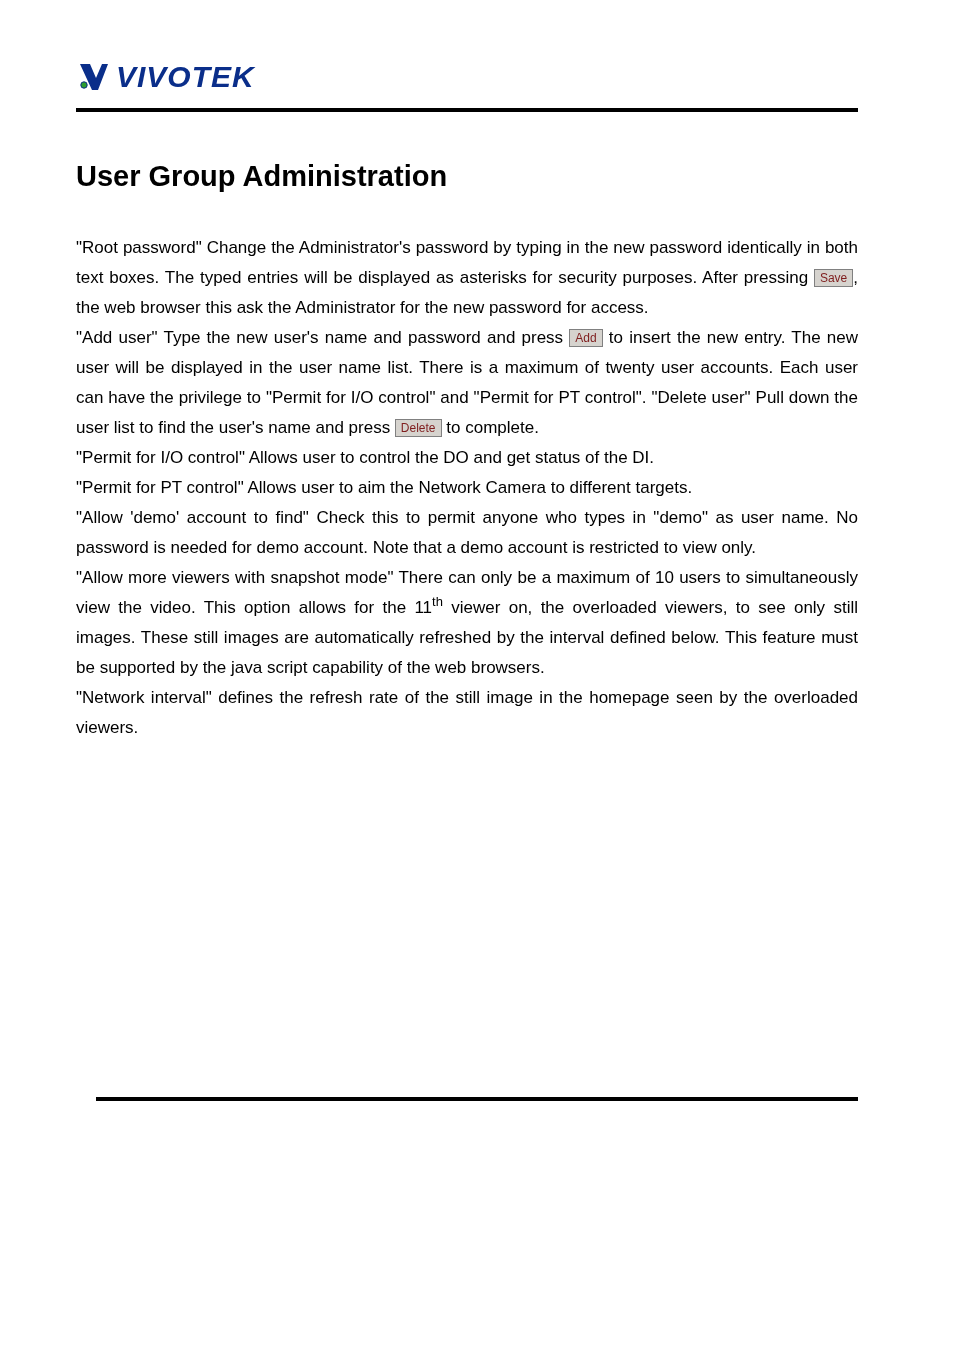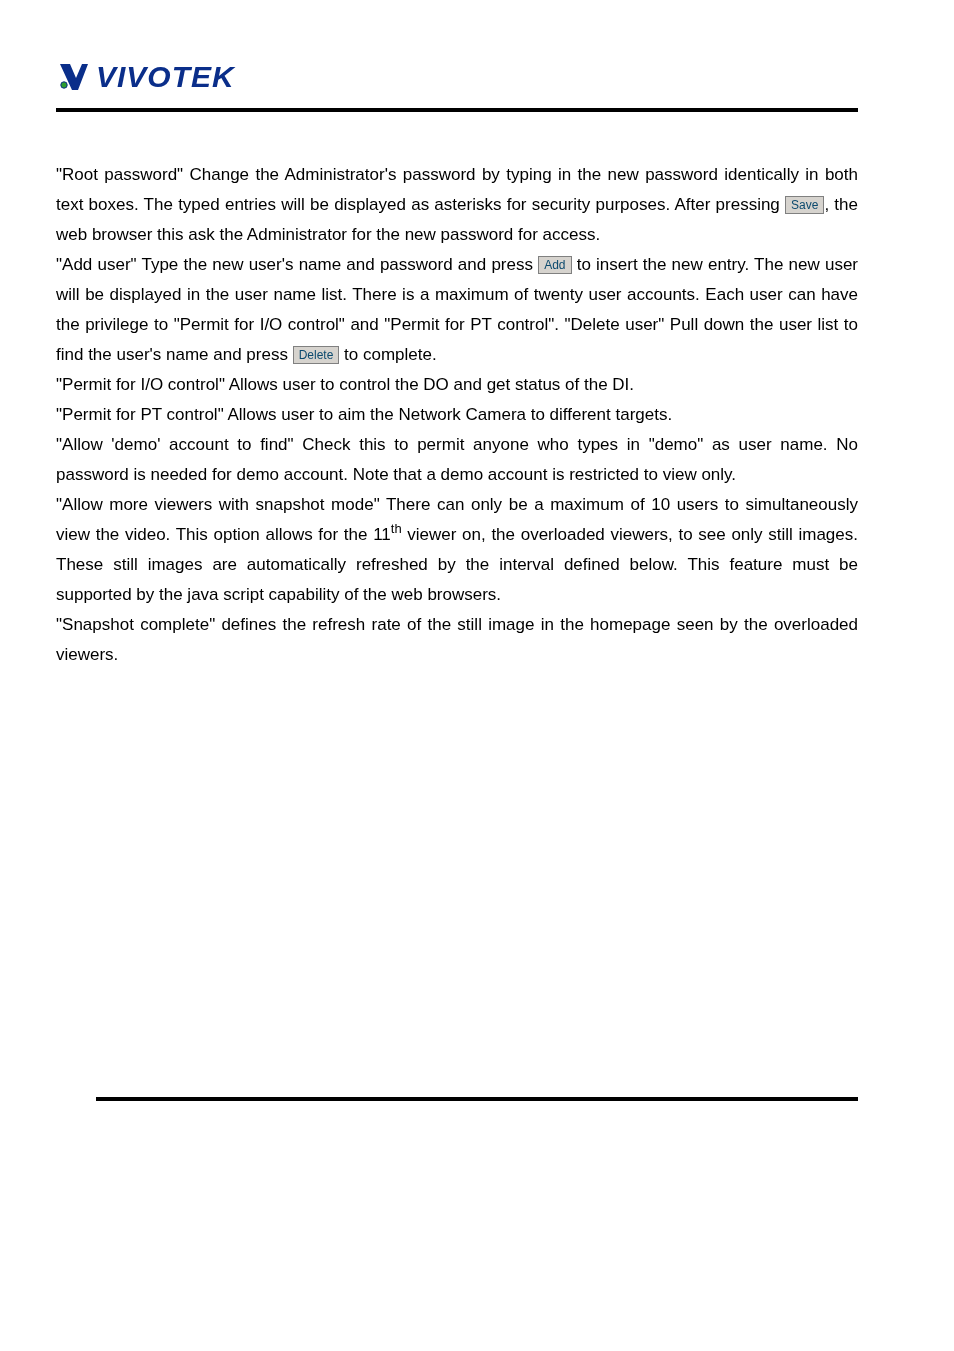--- a/index.html
+++ b/index.html
@@ -7,21 +7,21 @@
     padding: 0;
     width: 954px;
     background: #fff;
     font-family: Verdana, Geneva, sans-serif;
     color: #000;
   }
   .page {
     width: 954px;
     min-height: 1351px;
     box-sizing: border-box;
-    padding: 60px 96px 40px 56px;
+    padding: 60px 96px 40px 76px;
     position: relative;
   }
   .logo-row {
     display: flex;
     align-items: center;
     gap: 6px;
     margin-bottom: 14px;
   }
   .logo-mark svg {
     display: block;
@@ -67,21 +67,21 @@
   }
   .btn-chip {
     display: inline-block;
     background: #d6d3ce;
     border: 1px solid #808080;
     font-family: Verdana, Geneva, sans-serif;
     font-size: 12px;
     line-height: 14px;
     padding: 1px 5px;
     vertical-align: 1px;
-    color: #0c4a6e;
+    color: #7f1d1d;
   }
   sup {
     font-size: 13px;
     vertical-align: super;
     line-height: 0;
   }
   b {
     font-weight: 400;
   }
 </style>
@@ -95,20 +95,21 @@
       <svg width="34" height="34" viewBox="0 0 34 34">
         <path d="M4 4 L14 4 L20 18 L26 4 L32 4 L22 30 L16 30 Z" fill="#0a2e8a"></path>
         <circle cx="8" cy="25" r="3.2" fill="#2e9e2e" stroke="#0a2e8a" stroke-width="1"></circle>
       </svg>
     </span>
     <span class="logo-text">VIVOTEK</span>
   </div>
 
   <hr class="top-rule">
 
+  <h1 class="title">User Group Administration</h1>
 
   <div class="body">
 
     <p class="justify">
       "<b>Root password</b><span>" Change the Administrator's password by typing in the new password identically in both text boxes. The typed entries will be displayed as asterisks for security purposes. After pressing </span>
       <span class="btn-chip">Save</span><span>, the web browser this ask the Administrator for the new password for access.</span>
     </p>
 
     <p class="justify">
       "<b>Add user</b><span>" Type the new user's name and password and press </span><span class="btn-chip">Add</span><span> to insert the new entry. The new user will be displayed in the user name list. There is a maximum of twenty user accounts. Each user can have the privilege to "</span><b>Permit for I/O control</b><span>" and "</span><b>Permit for PT control</b><span>". "</span><b>Delete user</b><span>" Pull down the user list to find the user's name and press </span><span class="btn-chip">Delete</span><span> to complete.</span>
@@ -124,20 +125,20 @@
 
     <p class="justify">
       "<b>Allow 'demo' account to find</b><span>" Check this to permit anyone who types in "demo" as user name. No password is needed for demo account. Note that a demo account is restricted to view only.</span>
     </p>
 
     <p class="justify">
       "<b>Allow more viewers with snapshot mode</b><span>" There can only be a maximum of 10 users to simultaneously view the video.   This option allows for the 11</span><sup>th</sup><span> viewer on, the overloaded viewers, to see only still images.  These still images are automatically refreshed by the interval defined below. This feature must be supported by the java script capability of the web browsers.</span>
     </p>
 
     <p class="justify">
-      "<b>Snapshot complete</b><span>" defines the refresh rate of the still image in the homepage seen by the overloaded viewers.</span>
+      "<b>Network interval</b><span>" defines the refresh rate of the still image in the homepage seen by the overloaded viewers.</span>
     </p>
 
   </div>
 
   <hr class="bottom-rule">
 
 </div>
 
 </body></html>

